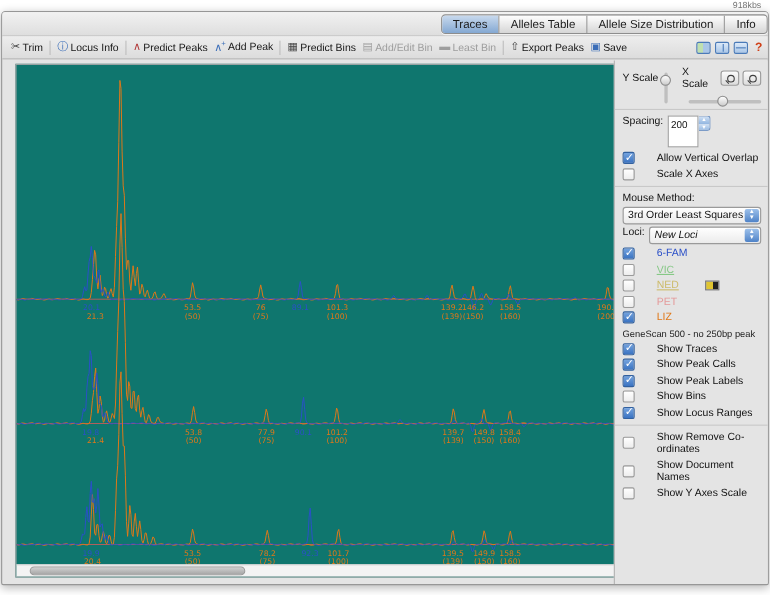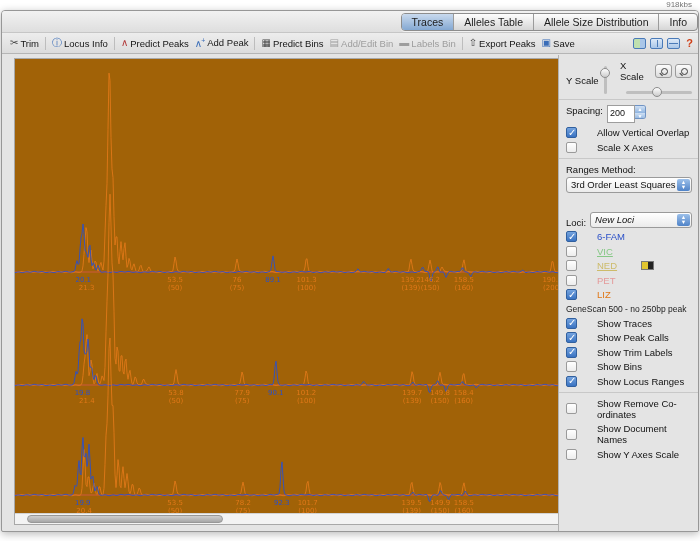--- a/index.html
+++ b/index.html
@@ -22,53 +22,53 @@
   .ic-dark{color:#444}.ic-blue{color:#3a6db8}.ic-red{color:#b23a3a}.ic-gray{color:#9d9d9d}
   .plus-sup{font-size:7px;vertical-align:super;margin-left:-1px;color:#3a6db8}
   .toolbar-spacer{flex:1}
   .wicon{width:13px;height:11px;border:1px solid #4a7ab8;border-radius:2px;background:linear-gradient(#dce9f8,#a9c6e8);position:relative;margin-left:4px}
   .wicon.cols::after{content:"";position:absolute;left:5.5px;top:1px;bottom:1px;width:1px;background:#4a7ab8}
   .wicon.rows::after{content:"";position:absolute;top:4.5px;left:1px;right:1px;height:1px;background:#4a7ab8}
   .wicon.mix{background:linear-gradient(90deg,#bfe0af 50%,#a9c6e8 50%)}
   .help{font-size:11px;font-weight:bold;color:#d04018;margin-left:6px;line-height:11px}
   
   .main{position:absolute;top:44px;left:0;right:0;bottom:0}
-  .trace-area{position:absolute;left:12px;top:3px;width:546px;height:467px;background:#a16207;border:1px solid #a8a8a8}
+  .trace-area{position:absolute;left:12px;top:3px;width:546px;height:467px;background:#0f766e;border:1px solid #a8a8a8}
   .trace-area svg{position:absolute;left:0;top:0;display:block}
   .trace-area svg text{font-family:"DejaVu Sans","Liberation Sans",sans-serif}
   .hscroll{position:absolute;left:0;right:0;bottom:0;height:11px;background:#f3f3f3;border-top:1px solid #d2d2d2}
   .hscroll .thumb{position:absolute;left:12px;top:1px;width:196px;height:8px;background:linear-gradient(#cfcfcf,#a7a7a7);border:1px solid #989898;border-radius:4px}
   
   .sidebar{position:absolute;right:0;top:0;width:140px;bottom:0;background:#e4e4e4;border-left:1px solid #b2b2b2;padding:5px 6px 4px 7px;font-size:9.5px;color:#111}
   .sep{height:1px;background:#c8c8c8;margin:5px -6px 5px -7px}
   .scale-block{display:flex;align-items:flex-start}
-  .yscale{display:flex;align-items:center;gap:5px;width:58px;padding-top:6px}
+  .yscale{display:flex;gap:5px;width:58px;padding-top:6px}
   .vslider{width:3px;height:28px;background:#bfbfbf;border-radius:2px;position:relative}
   .vslider .knob{position:absolute;left:-4px;top:2px;width:10px;height:10px;background:linear-gradient(#fdfdfd,#cccccc);border:1px solid #8d8d8d;border-radius:50%}
   .xscale{flex:1}
   .xscale-top{display:flex;align-items:center;justify-content:flex-end;gap:3px}
   .xscale-top .lbl{margin-right:2px}
   .magbtn{width:18px;height:14px;border:1px solid #9b9b9b;border-radius:3px;background:linear-gradient(#fcfcfc,#dcdcdc);position:relative}
   .magbtn::before{content:"";position:absolute;left:5px;top:2.5px;width:5px;height:5px;border:1.3px solid #3f3f3f;border-radius:50%}
   .magbtn::after{content:"";position:absolute;left:2.5px;top:9px;width:4px;height:1.4px;background:#3f3f3f;transform:rotate(45deg)}
   .hslider{margin-top:9px;margin-left:6px;height:3px;background:#bfbfbf;border-radius:2px;position:relative;width:66px}
   .hslider .knob{position:absolute;top:-4px;left:26px;width:10px;height:10px;background:linear-gradient(#fdfdfd,#cccccc);border:1px solid #8d8d8d;border-radius:50%}
   .spacing-row{display:flex;margin:2px 0 4px}
   .spin{display:inline-flex;margin-left:4px}
-  .spin .val{width:28px;height:18px;border:1px solid #9d9d9d;background:#fff;font-size:9px;padding:1.5px 2px;line-height:10px}
+  .spin .val{width:28px;height:29px;border:1px solid #9d9d9d;background:#fff;font-size:9px;padding:1.5px 2px;line-height:10px}
   .stepper{width:11px;height:14px;display:flex;flex-direction:column;border:1px solid #6f93c4;border-left:none;border-radius:0 3px 3px 0;overflow:hidden}
   .stepper span{flex:1;background:linear-gradient(#cfe0f4,#8fb4e0);font-size:5px;color:#fff;text-align:center;line-height:6.5px}
   .cb-row{display:flex;align-items:center;gap:20px;margin:3.5px 0;min-height:11px}
   .cb{width:11px;height:11px;border:1px solid #9a9a9a;border-radius:2px;background:linear-gradient(#ffffff,#ededed);position:relative;flex:none}
   .cb.on{background:linear-gradient(#74a3de,#3a73c2);border-color:#31609f}
   .cb.on::after{content:"✓";position:absolute;left:1px;top:-1.5px;color:#fff;font-size:10px;font-weight:bold;line-height:11px}
   .section-label{margin:3px 0 2px}
-  .dd{height:16px;border:1px solid #9a9a9a;border-radius:3px;background:linear-gradient(#ffffff,#ebebeb);display:flex;align-items:center;padding:0 16px 0 4px;position:relative;margin:2px 0 19px;overflow:hidden;white-space:nowrap}
+  .dd{height:16px;border:1px solid #9a9a9a;border-radius:3px;background:linear-gradient(#ffffff,#ebebeb);display:flex;align-items:center;padding:0 16px 0 4px;position:relative;margin:2px 0 2px;overflow:hidden;white-space:nowrap}
   .dd .arrows{position:absolute;right:1px;top:1px;bottom:1px;width:13px;border-radius:2px;background:linear-gradient(#9cc0ea,#4f83c8);color:#fff;font-size:5.5px;display:flex;flex-direction:column;align-items:center;justify-content:center;line-height:5px}
-  .loci-row{display:flex;align-items:flex-end;gap:4px;margin:2px 0}
+  .loci-row{display:flex;align-items:flex-start;gap:4px;margin:2px 0}
   .loci-row .dd{flex:1;margin:0;font-style:italic}
   .ned-swatch{width:13px;height:9px;border:1px solid #777;background:linear-gradient(90deg,#e0c530 55%,#222 55%);margin-left:4px;flex:none}
   .note{font-size:8.5px;color:#222;margin:4px 0 2px}
 </style>
 </head>
 <body>
 
 <div class="top-strip">
   <span>918kbs</span>
 </div>
@@ -107,21 +107,21 @@
     <div class="tbtn">
       <span class="mini-icon ic-dark">▦</span>
       <span>Predict Bins</span>
     </div>
     <div class="tbtn disabled">
       <span class="mini-icon ic-gray">▤</span>
       <span>Add/Edit Bin</span>
     </div>
     <div class="tbtn disabled">
       <span class="mini-icon ic-gray">▬</span>
-      <span>Labels Bin</span>
+      <span>Least Bin</span>
     </div>
     <div class="tsep"></div>
     <div class="tbtn">
       <span class="mini-icon ic-dark">⇧</span>
       <span>Export Peaks</span>
     </div>
     <div class="tbtn">
       <span class="mini-icon ic-blue">▣</span>
       <span>Save</span>
     </div>
@@ -240,21 +240,21 @@
         <span class="cb on"></span>
         <span>Allow Vertical Overlap</span>
       </div>
       <div class="cb-row">
         <span class="cb"></span>
         <span>Scale X Axes</span>
       </div>
 
       <div class="sep"></div>
 
-      <div class="section-label">Ranges Method:</div>
+      <div class="section-label">Mouse Method:</div>
       <div class="dd">
         <span>3rd Order Least Squares</span>
         <span class="arrows">
             <span>▲</span>
             <span>▼</span>
           </span>
       </div>
 
       <div class="loci-row">
         <span>Loci:</span>
@@ -294,21 +294,21 @@
       <div class="cb-row">
         <span class="cb on"></span>
         <span>Show Traces</span>
       </div>
       <div class="cb-row">
         <span class="cb on"></span>
         <span>Show Peak Calls</span>
       </div>
       <div class="cb-row">
         <span class="cb on"></span>
-        <span>Show Trim Labels</span>
+        <span>Show Peak Labels</span>
       </div>
       <div class="cb-row">
         <span class="cb"></span>
         <span>Show Bins</span>
       </div>
       <div class="cb-row">
         <span class="cb on"></span>
         <span>Show Locus Ranges</span>
       </div>
 

